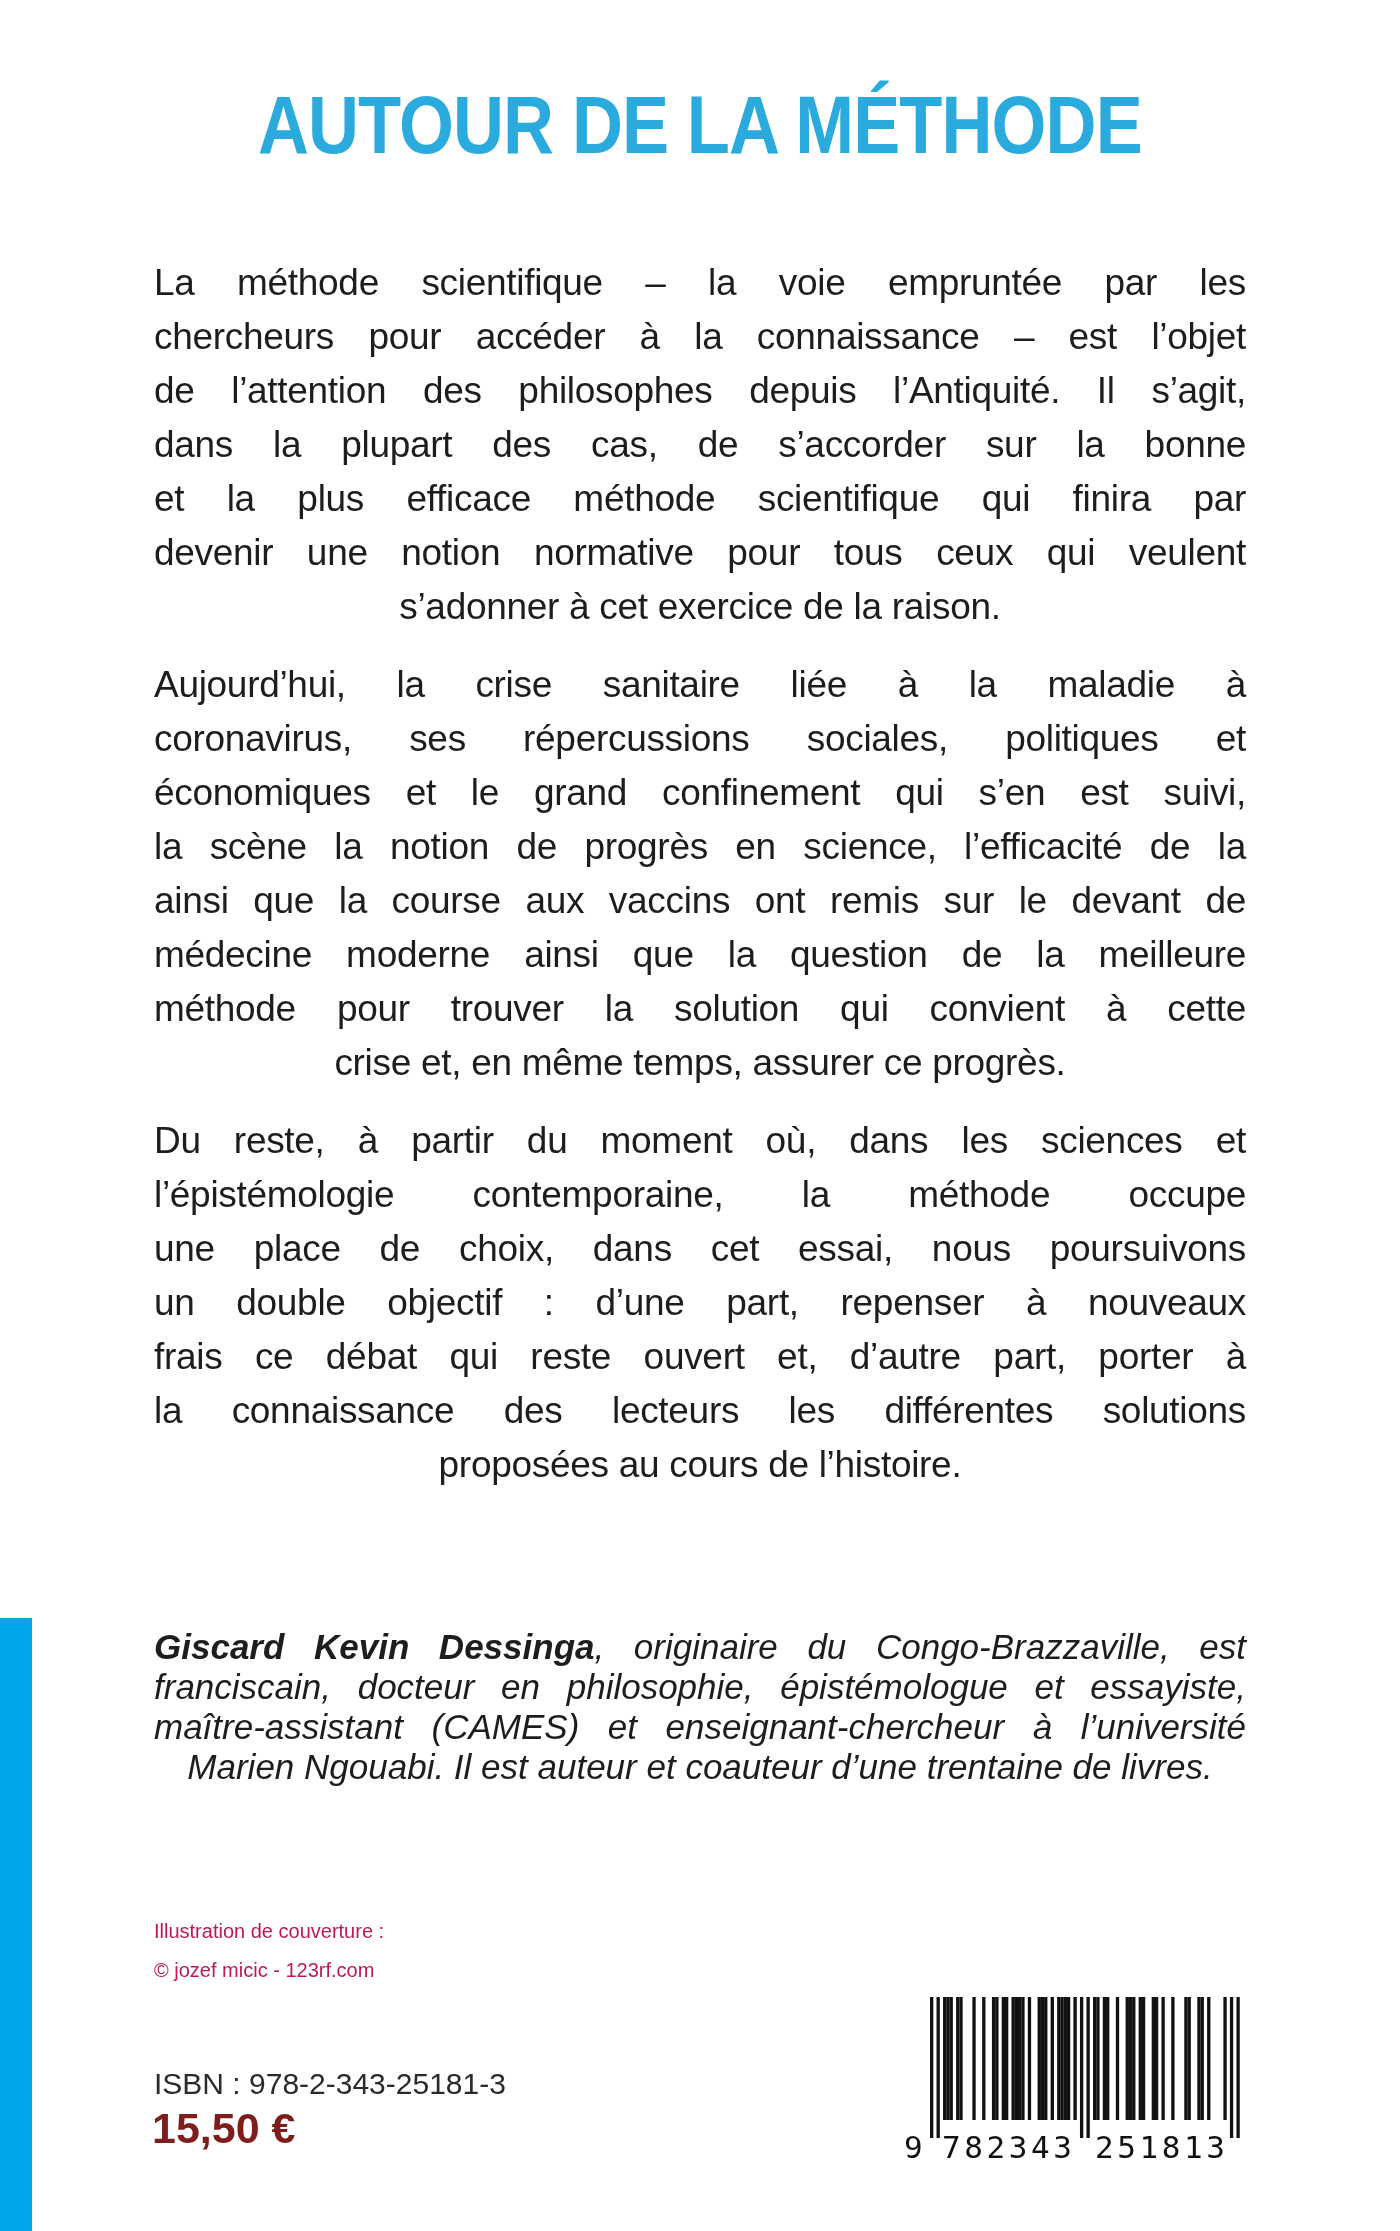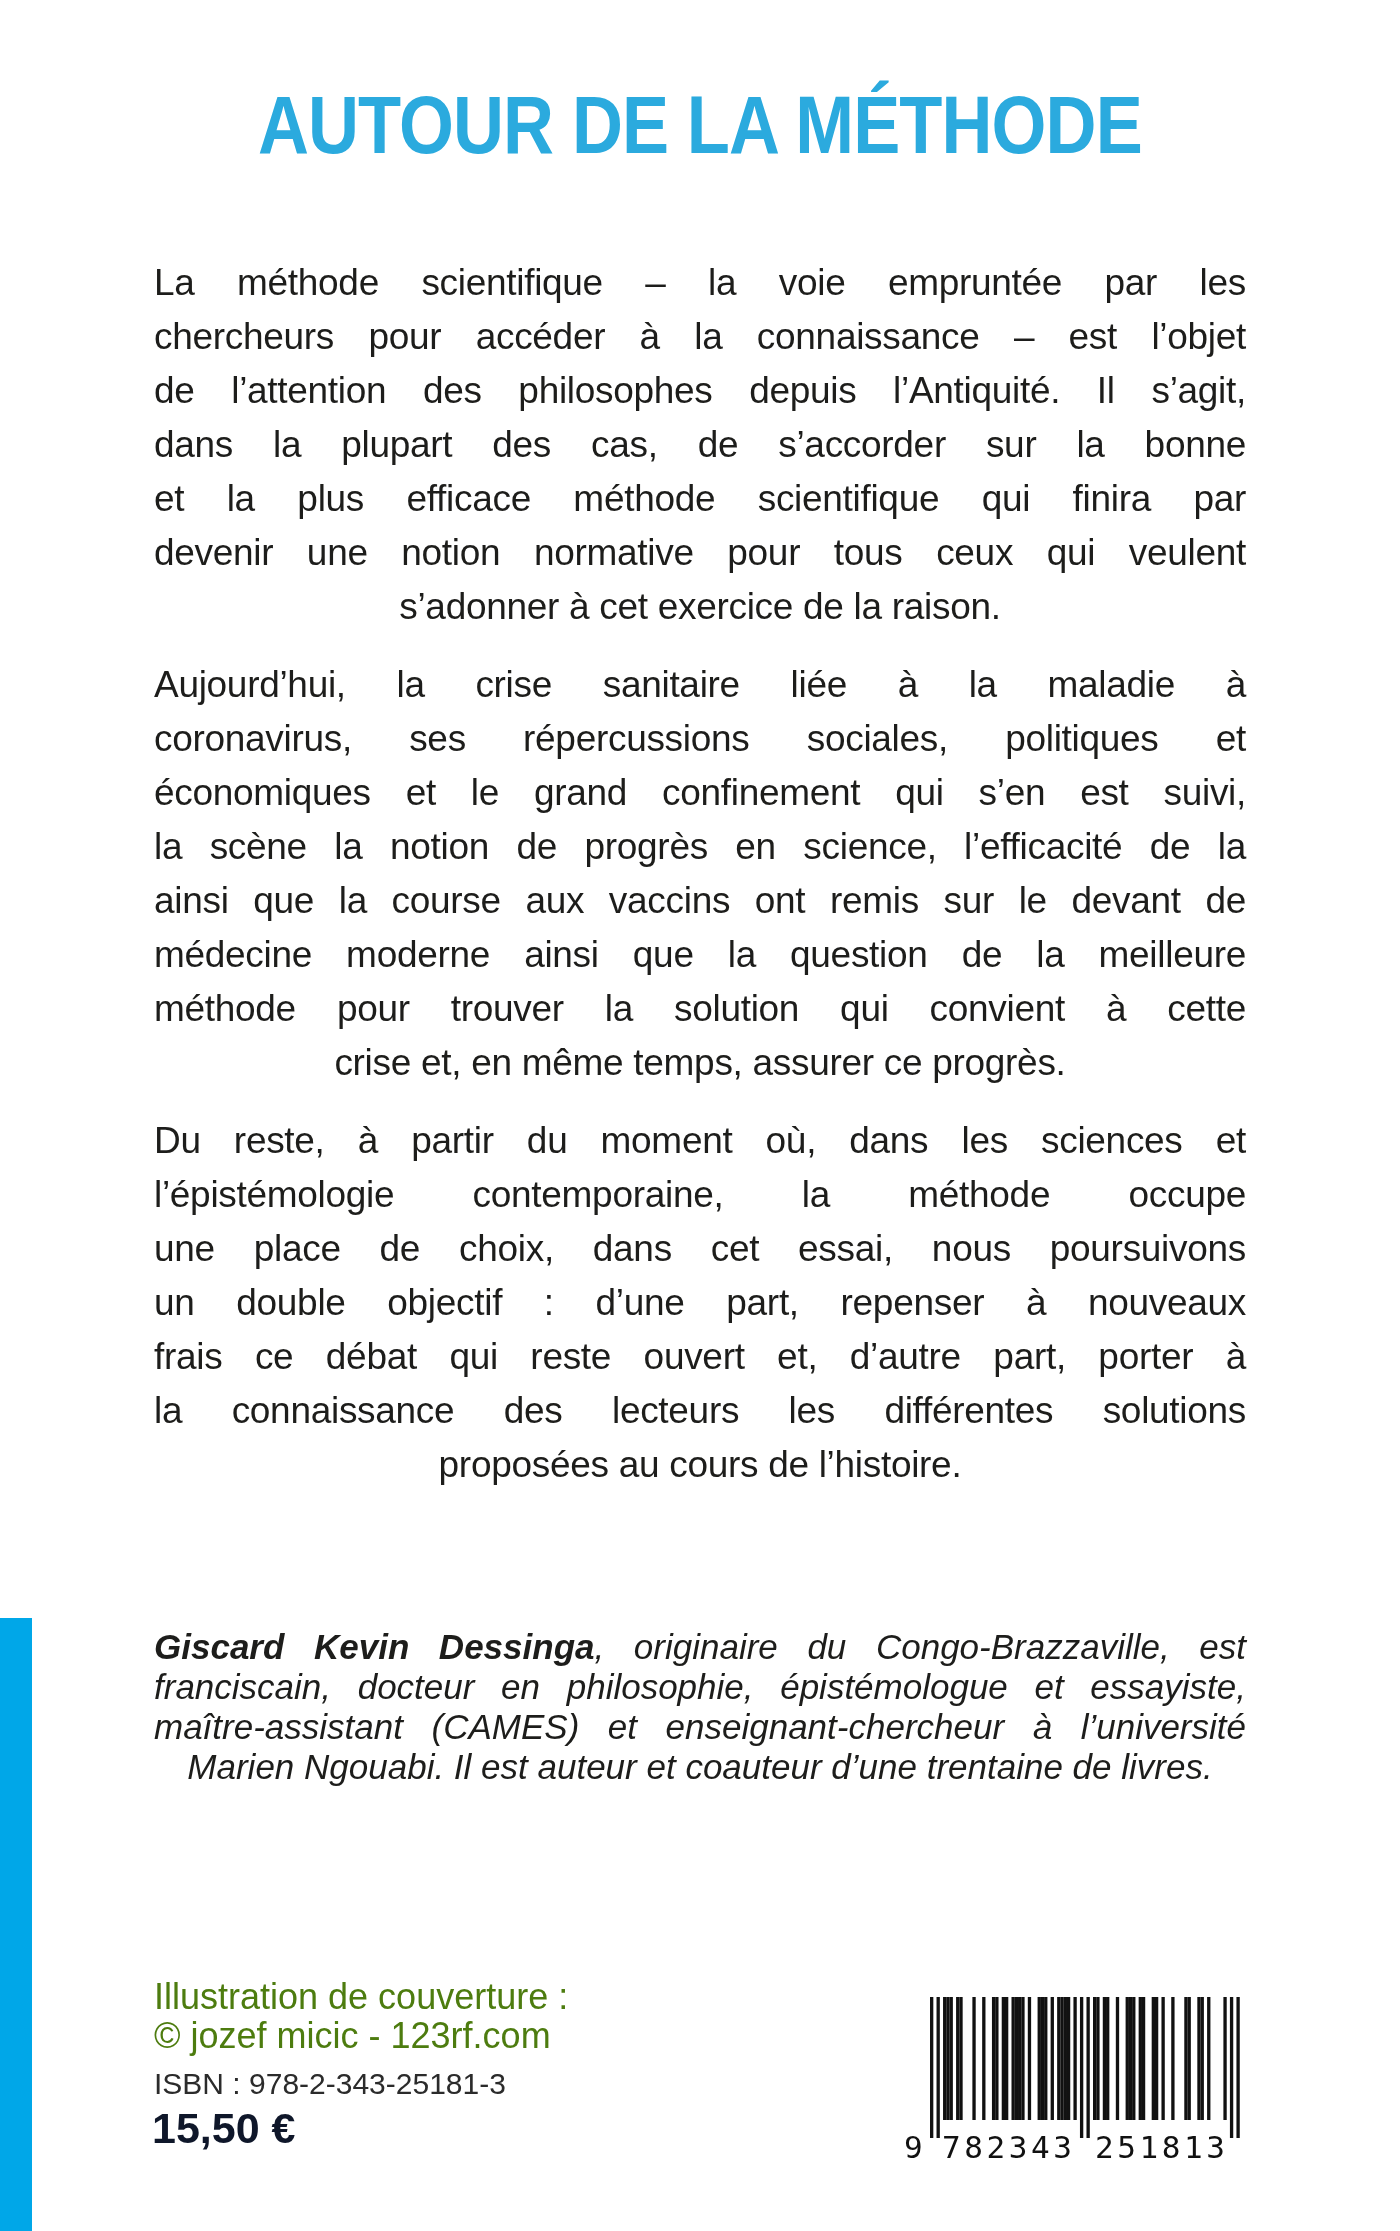--- a/index.html
+++ b/index.html
@@ -38,30 +38,30 @@
     position:absolute;left:154px;top:1627px;width:1092px;
     font-size:35px;line-height:40px;font-style:italic;
   }
   .bio .bio-name{font-weight:bold;}
   
   .accent-bar-left{
     position:absolute;left:0;top:1618px;width:32px;height:613px;
   }
   
   .credits{
-    position:absolute;left:154px;top:1977px;
-    font-size:36px;line-height:39px;color:#4d7c0f;
+    position:absolute;left:154px;top:1912px;
+    font-size:20px;line-height:39px;color:#be185d;
   }
   .isbn{
     position:absolute;left:154px;top:2066px;
     font-size:30px;line-height:36px;color:#2b2b2b;
   }
   .price{
     position:absolute;left:152px;top:2104px;
-    font-size:43px;line-height:48px;font-weight:bold;color:#0f172a;
+    font-size:43px;line-height:48px;font-weight:bold;color:#7f1d1d;
   }
   
   .barcode{position:absolute;left:898px;top:1995px;width:350px;height:172px;}
   .barcode svg{display:block;width:350px;height:172px;}
   .barcode rect{fill:#111111;}
   .barcode text{
     font-family:"DejaVu Sans Mono", monospace;
     font-size:31px;fill:#111111;
   }
 </style>

